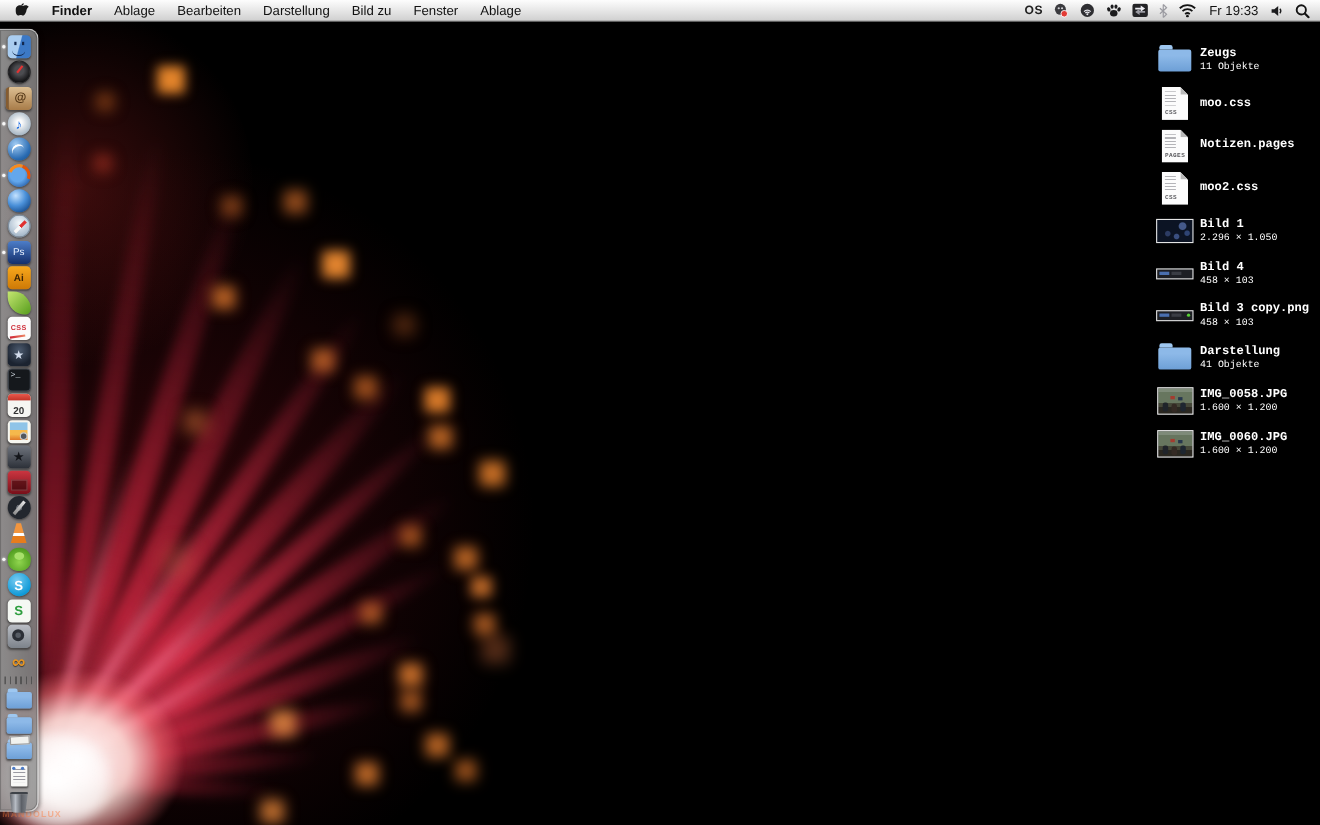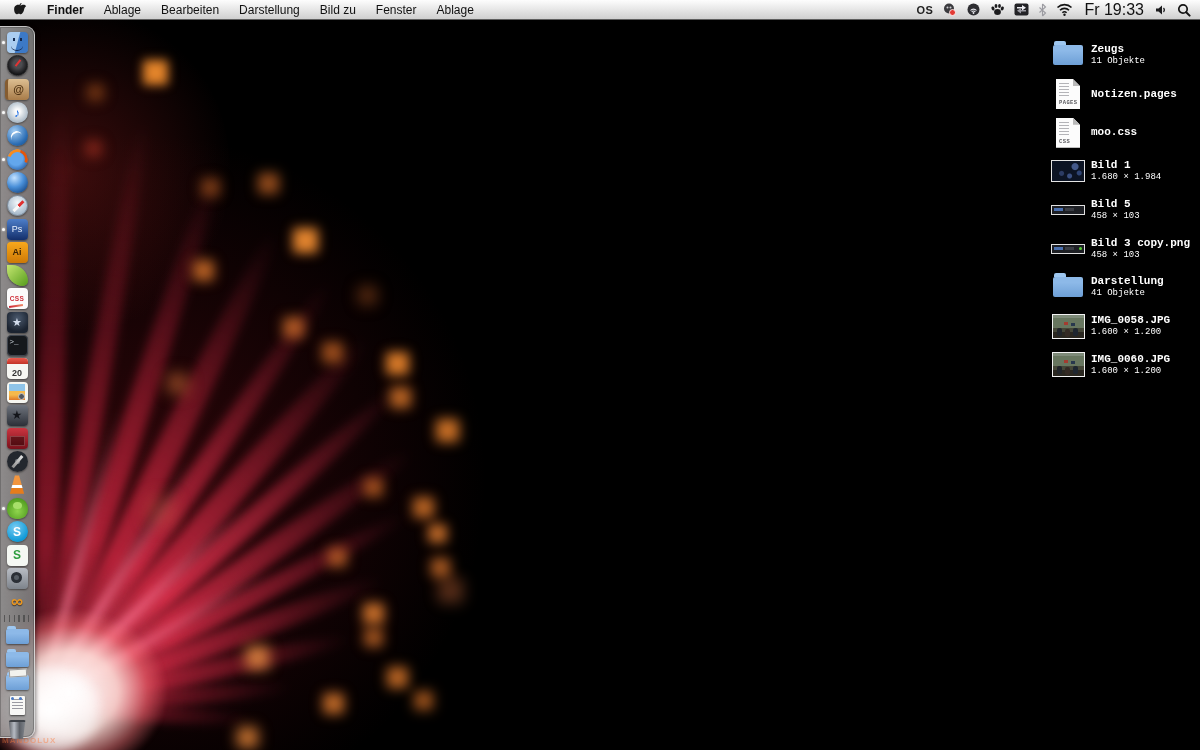--- a/index.html
+++ b/index.html
@@ -40,21 +40,21 @@
   .menubar{position:absolute;left:0;top:0;right:0;height:19px;z-index:60;
     background:linear-gradient(#fdfdfd,#e9e9e9 45%,#cfcfcf);border-bottom:1px solid #5f5f5f;
     display:flex;align-items:center;font-size:12px;color:#111;}
   .mleft{display:flex;align-items:center;height:100%;}
   .apple{padding:0 10px 0 14px;display:flex;align-items:center;height:100%;}
   .mitem{padding:0 10px;height:100%;display:flex;align-items:center;}
   .mitem.app{font-weight:bold;text-align:right;}
   .mright{margin-left:auto;display:flex;align-items:center;height:100%;gap:9px;padding-right:9px;}
   .mic{display:flex;align-items:center;height:100%;}
   .oslabel{font-size:11px;font-weight:bold;color:#222;letter-spacing:.5px;}
-  .clock{font-size:16px;color:#111;white-space:nowrap;padding:0 2px;}
+  .clock{font-size:12px;color:#111;white-space:nowrap;padding:0 2px;}
 
   
   .dock{position:absolute;left:0;top:26px;width:35px;height:712px;z-index:50;
     background:linear-gradient(90deg,rgba(158,158,158,.88),rgba(138,138,138,.82));
     border-radius:0 9px 9px 0;border:1px solid rgba(255,255,255,.55);border-left:none;
     box-shadow:inset 0 0 0 1px rgba(60,60,60,.35), 1px 1px 4px rgba(0,0,0,.45);
     display:flex;flex-direction:column;align-items:center;padding:4px 0;box-sizing:border-box;}
   .dock-item{position:relative;height:23.3px;width:100%;display:flex;align-items:center;justify-content:center;flex:none;}
   .run{position:absolute;left:2px;top:50%;margin-top:-1.5px;width:3px;height:3px;border-radius:50%;
        background:#f8f8f8;box-shadow:0 0 2px rgba(255,255,255,.9);}
@@ -366,52 +366,62 @@
           <div class="folder32"></div>
         </div>
       <div class="dlabel">
           <div class="dname">Zeugs</div>
           <div class="dinfo">11 Objekte</div>
         </div>
     </div>
     <div class="drow">
       <div class="dicon">
           <div class="page">
+            <span class="pbadge">CSS</span>
+          </div>
+        </div>
+      <div class="dlabel">
+          <div class="dname">moo.css</div>
+        </div>
+    </div>
+    <div class="drow">
+      <div class="dicon">
+          <div class="page">
             <span class="pbadge">PAGES</span>
           </div>
         </div>
       <div class="dlabel">
           <div class="dname">Notizen.pages</div>
         </div>
     </div>
     <div class="drow">
       <div class="dicon">
           <div class="page">
             <span class="pbadge">CSS</span>
           </div>
         </div>
       <div class="dlabel">
-          <div class="dname">moo.css</div>
+          <div class="dname">moo2.css</div>
         </div>
     </div>
     <div class="drow">
       <div class="dicon">
           <div class="thumb t-bild1"></div>
         </div>
       <div class="dlabel">
           <div class="dname">Bild 1</div>
-          <div class="dinfo">1.680 × 1.984</div>
+          <div class="dinfo">2.296 × 1.050</div>
         </div>
     </div>
     <div class="drow">
       <div class="dicon">
           <div class="thumb t-bild3"></div>
         </div>
       <div class="dlabel">
-          <div class="dname">Bild 5</div>
+          <div class="dname">Bild 4</div>
           <div class="dinfo">458 × 103</div>
         </div>
     </div>
     <div class="drow">
       <div class="dicon">
           <div class="thumb t-bild3 copy"></div>
         </div>
       <div class="dlabel">
           <div class="dname">Bild 3 copy.png</div>
           <div class="dinfo">458 × 103</div>

